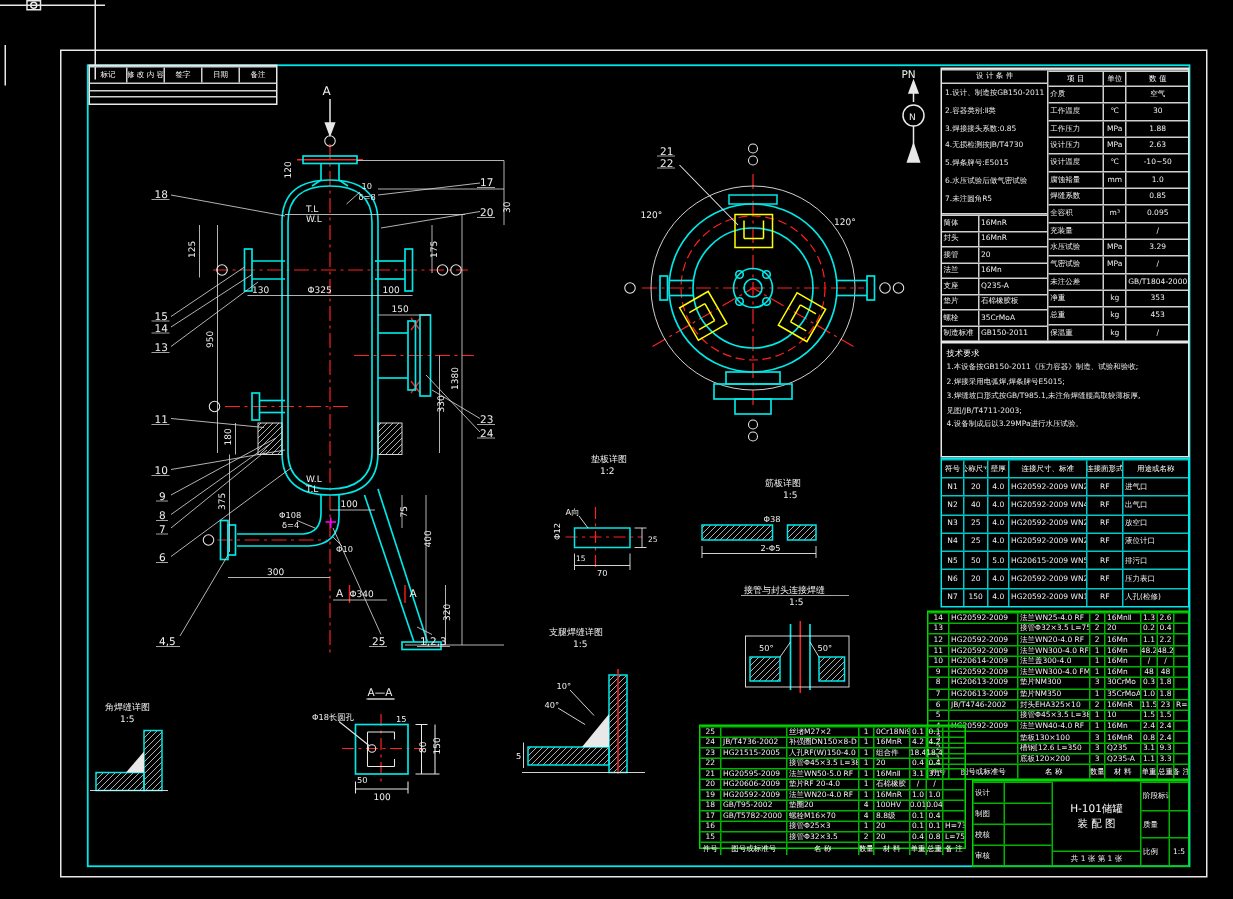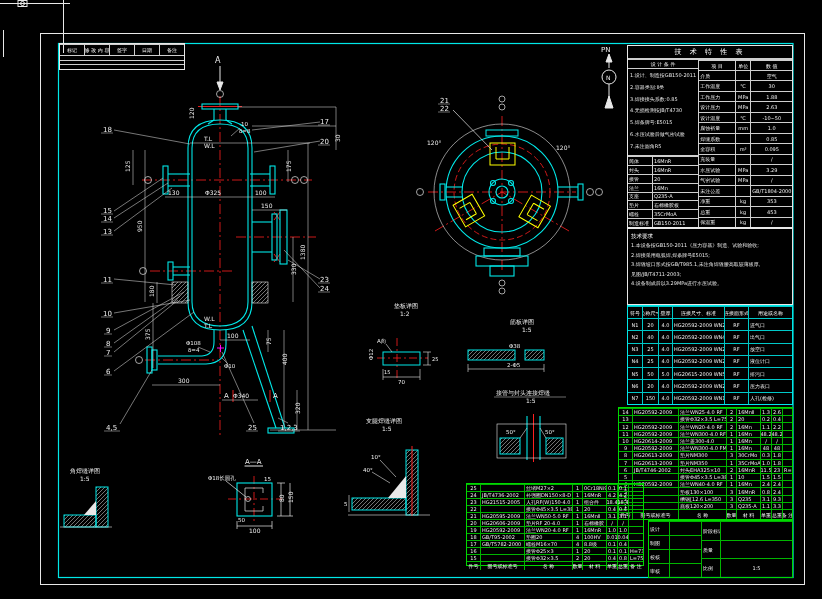--- a/index.html
+++ b/index.html
@@ -496,21 +496,20 @@
       </div>
   <div class="row">
         <div class="c" style="flex:1;"></div>
       </div>
   <div class="row">
         <div class="c" style="flex:1;"></div>
       </div>
 </div>
 
 <div class="tbl grid-w" style="left:627px;top:45px;width:166px;height:183px;">
-  <div class="title-row">技 术 特 性 表</div>
   <div class="row" style="flex:1;">
 
     <div style="display:flex;flex-direction:column;width:73px;border-right:0.5px solid #cfcfcf;">
       <div class="c cc" style="flex:0 0 9px;border-bottom:0.5px solid #cfcfcf;">设 计 条 件</div>
       <div style="flex:0 0 84px;border-bottom:0.5px solid #cfcfcf;padding:1px 2px;color:#e8e8e8;font-size:5px;line-height:2.35;">
 
       <div class="pline">1.设计、制造按GB150-2011</div>
             <div class="pline">2.容器类别:Ⅱ类</div>
             <div class="pline">3.焊接接头系数:0.85</div>
             <div class="pline">4.无损检测按JB/T4730</div>
@@ -1073,20 +1072,27 @@
       <div class="row" style="flex:1;">
         <div class="c" style="width:20px;">校核</div>
         <div class="c" style="flex:1;border-left:0.5px solid #00b400;"></div>
       </div>
 
       <div class="row" style="flex:1;">
         <div class="c" style="width:20px;">审核</div>
         <div class="c" style="flex:1;border-left:0.5px solid #00b400;"></div>
       </div>
     </div>
+  <div style="display:flex;flex-direction:column;width:58px;border-right:0.5px solid #00b400;">
+    <div class="tb-title" style="flex:1;">
+      <div>H-101储罐</div>
+      <div>装 配 图</div>
+    </div>
+    <div class="c cc" style="flex:0 0 10px;border-top:0.5px solid #00b400;">共 1 张  第 1 张</div>
+  </div>
   <div style="display:flex;flex-direction:column;flex:1;">
 
       <div class="row" style="flex:1;">
         <div class="c" style="width:18px;">阶段标记</div>
         <div class="c cc" style="flex:1;border-left:0.5px solid #00b400;"></div>
       </div>
 
       <div class="row" style="flex:1;">
         <div class="c" style="width:18px;">质量</div>
         <div class="c cc" style="flex:1;border-left:0.5px solid #00b400;"></div>

